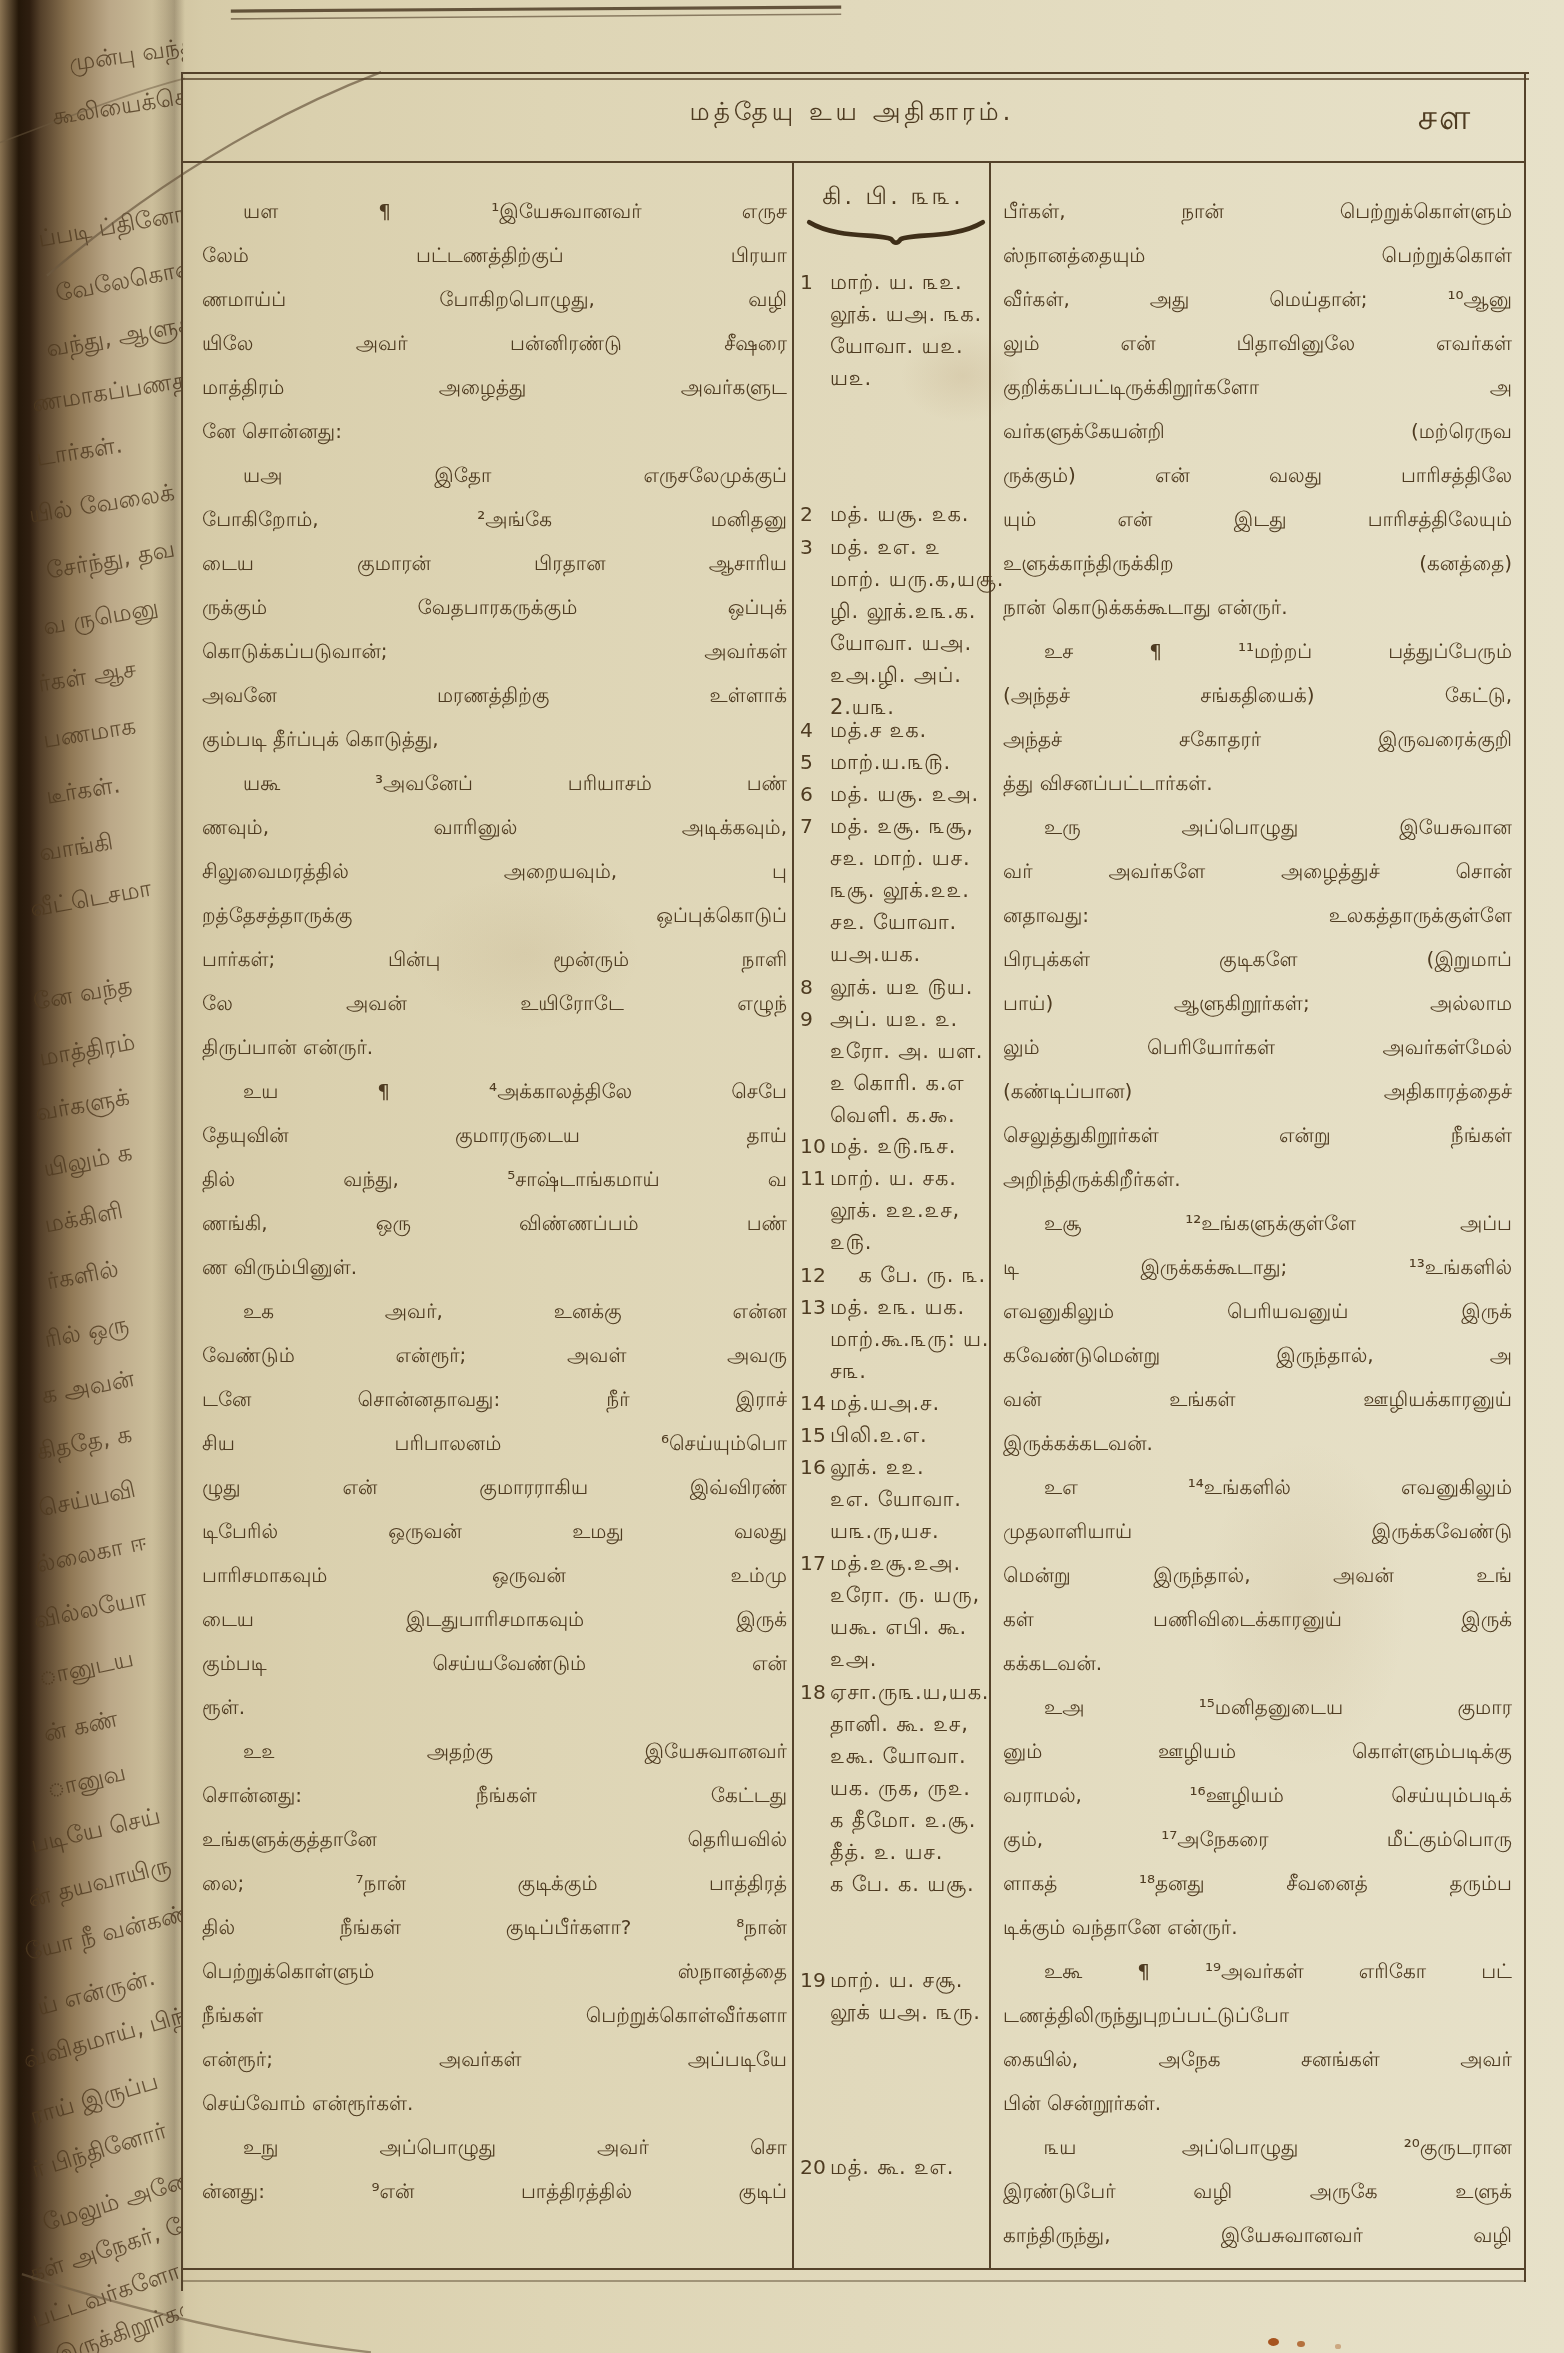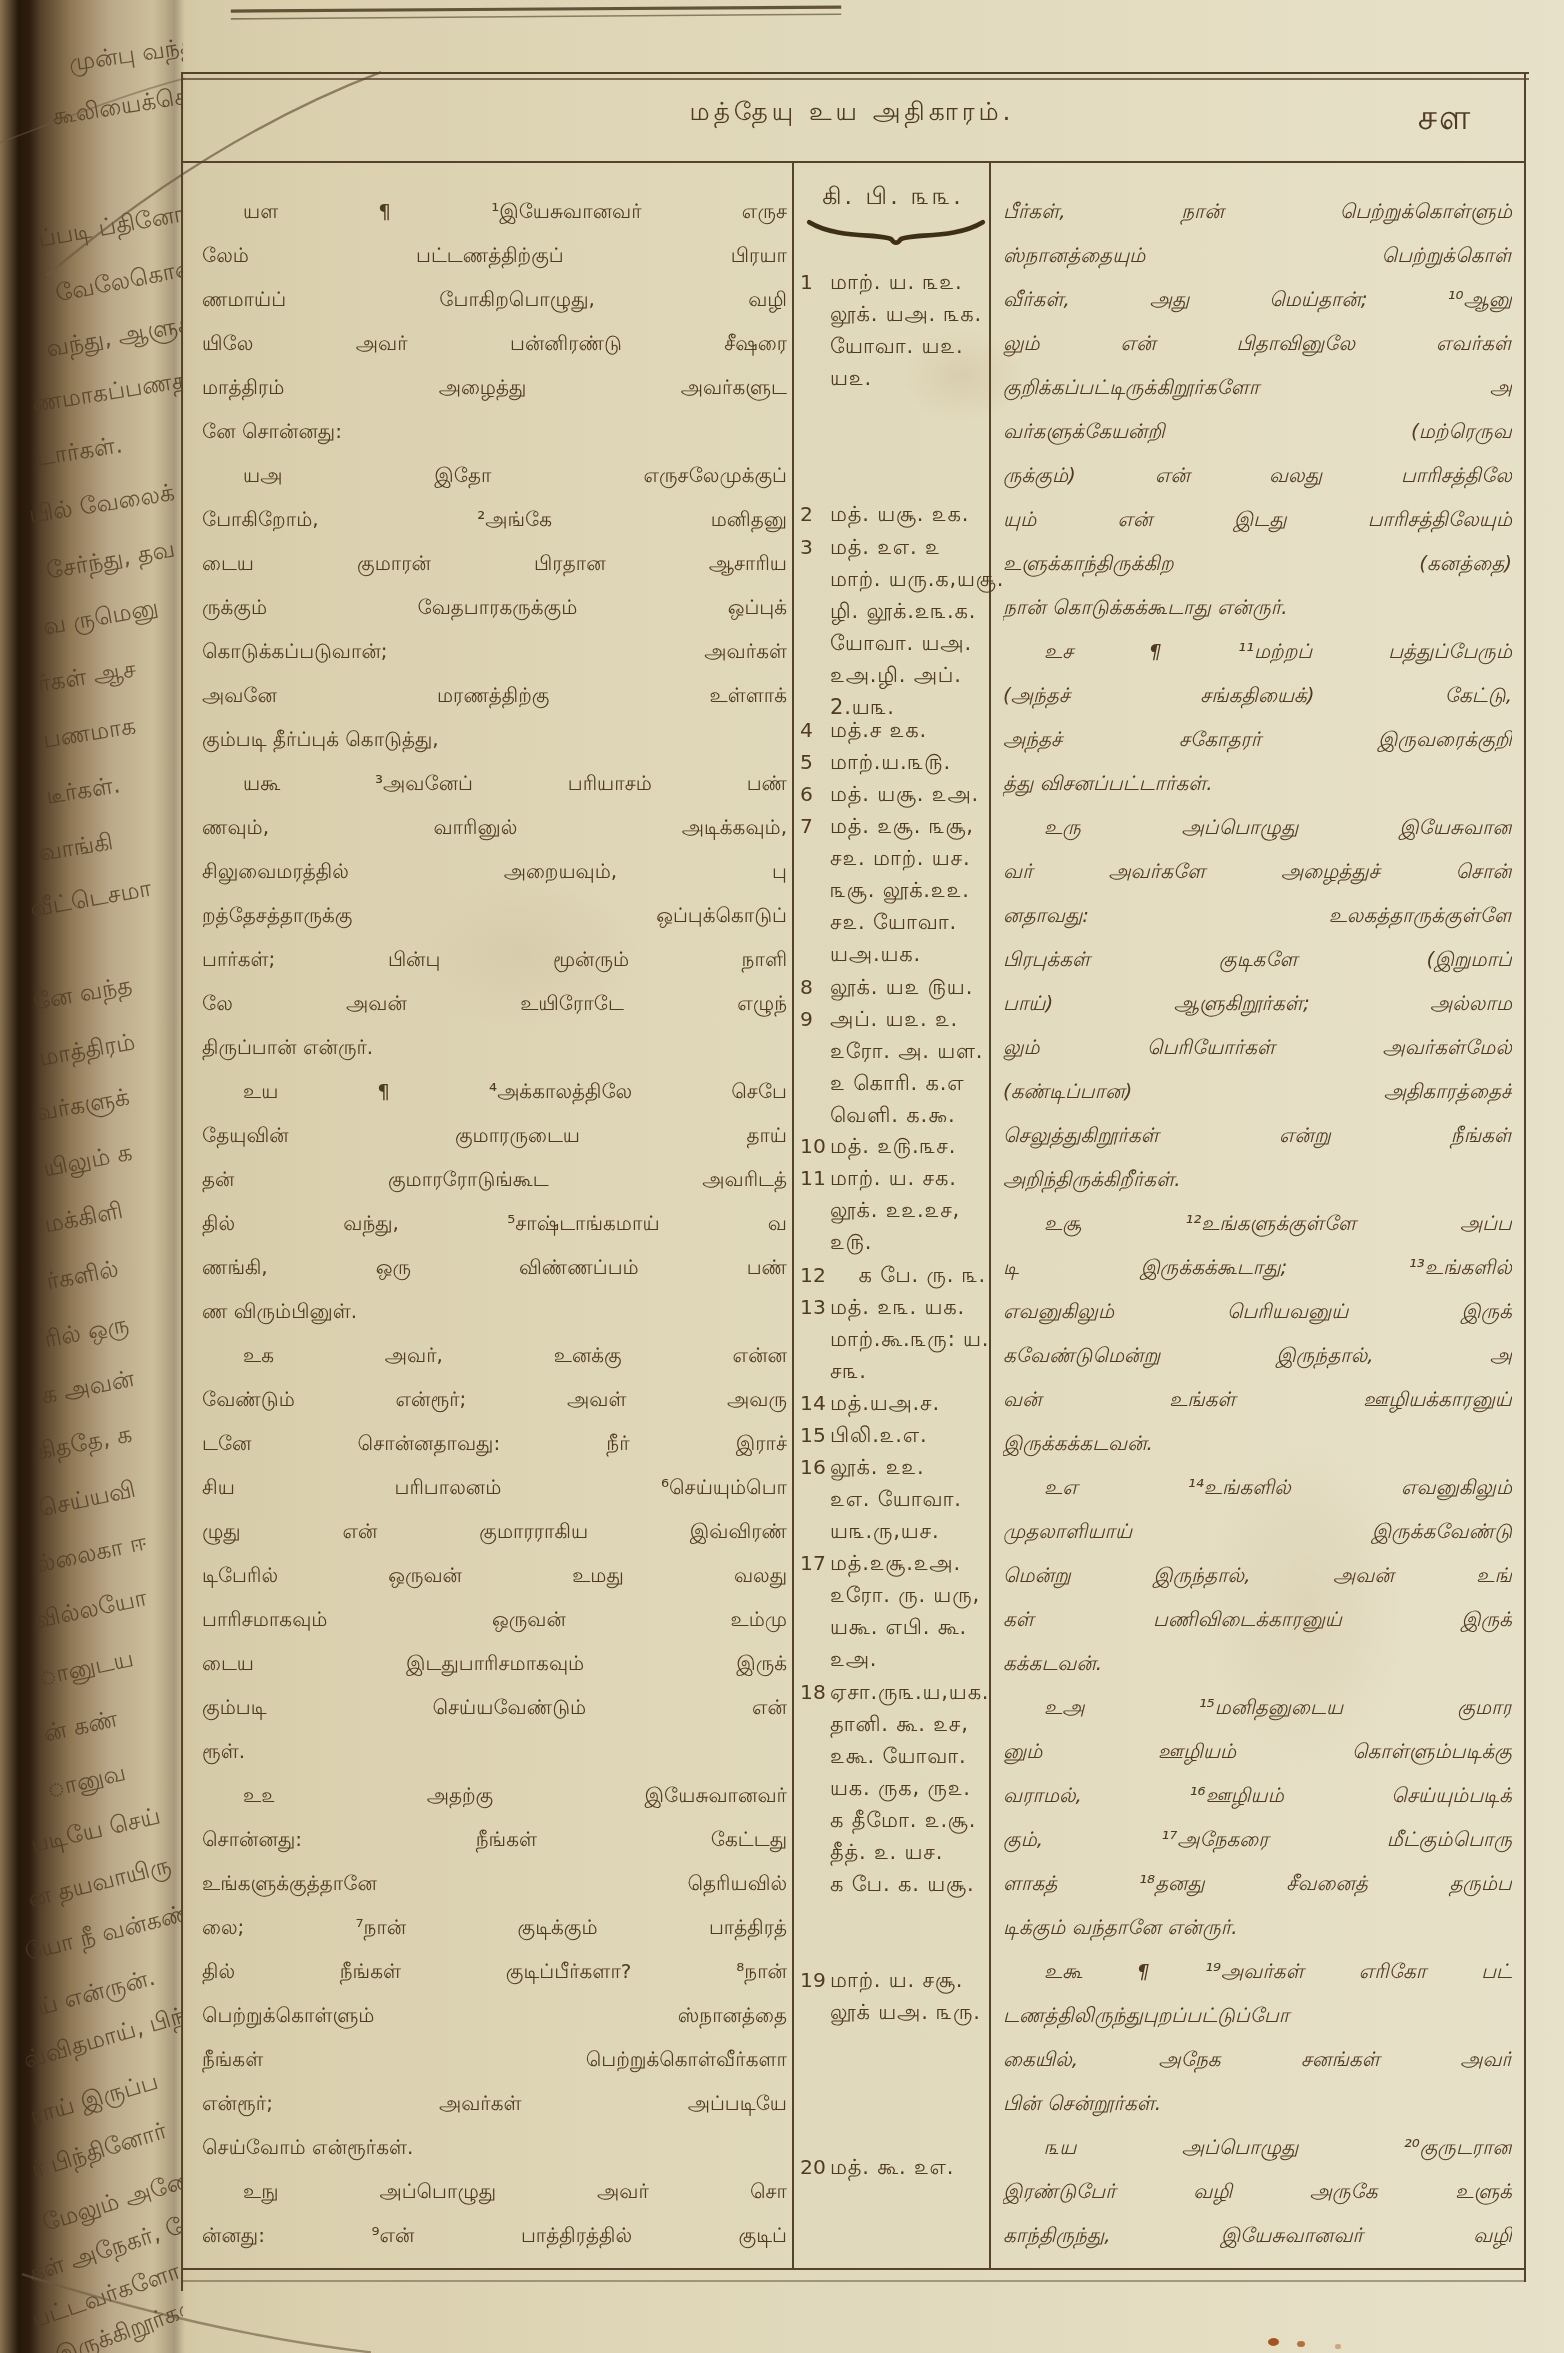--- a/index.html
+++ b/index.html
@@ -119,21 +119,20 @@
       <div class="tline end">கும்படி தீர்ப்புக் கொடுத்து,</div>
       <div class="tline ind">யகூ ³அவனேப் பரியாசம் பண்</div>
       <div class="tline">ணவும், வாரினுல் அடிக்கவும்,</div>
       <div class="tline">சிலுவைமரத்தில் அறையவும், பு</div>
       <div class="tline">றத்தேசத்தாருக்கு ஒப்புக்கொடுப்</div>
       <div class="tline">பார்கள்; பின்பு மூன்ரும் நாளி</div>
       <div class="tline">லே அவன் உயிரோடே எழுந்</div>
       <div class="tline end">திருப்பான் என்ருர்.</div>
       <div class="tline ind">உய ¶ ⁴அக்காலத்திலே செபே</div>
       <div class="tline">தேயுவின் குமாரருடைய தாய்</div>
-      <div class="tline">தன் குமாரரோடுங்கூட அவரிடத்</div>
       <div class="tline">தில் வந்து, ⁵சாஷ்டாங்கமாய் வ</div>
       <div class="tline">ணங்கி, ஒரு விண்ணப்பம் பண்</div>
       <div class="tline end">ண விரும்பினுள்.</div>
       <div class="tline ind">உக அவர், உனக்கு என்ன</div>
       <div class="tline">வேண்டும் என்ரூர்; அவள் அவரு</div>
       <div class="tline">டனே சொன்னதாவது: நீர் இராச்</div>
       <div class="tline">சிய பரிபாலனம் ⁶செய்யும்பொ</div>
       <div class="tline">ழுது என் குமாரராகிய இவ்விரண்</div>
       <div class="tline">டிபேரில் ஒருவன் உமது வலது</div>
       <div class="tline">பாரிசமாகவும் ஒருவன் உம்மு</div>
@@ -145,21 +144,21 @@
       <div class="tline">உங்களுக்குத்தானே தெரியவில்</div>
       <div class="tline">லை; ⁷நான் குடிக்கும் பாத்திரத்</div>
       <div class="tline">தில் நீங்கள் குடிப்பீர்களா? ⁸நான்</div>
       <div class="tline">பெற்றுக்கொள்ளும் ஸ்நானத்தை</div>
       <div class="tline">நீங்கள் பெற்றுக்கொள்வீர்களா</div>
       <div class="tline">என்ரூர்; அவர்கள் அப்படியே</div>
       <div class="tline end">செய்வோம் என்ரூர்கள்.</div>
       <div class="tline ind">உநு அப்பொழுது அவர் சொ</div>
       <div class="tline">ன்னது: ⁹என் பாத்திரத்தில் குடிப்</div>
     </div>
-  <div class="col" id="colR" style="left:1003px;top:189px;width:509px;font-style:italic;">
+  <div class="col" id="colR" style="left:1003px;top:189px;width:509px;">
       <div class="tline">பீர்கள், நான் பெற்றுக்கொள்ளும்</div>
       <div class="tline">ஸ்நானத்தையும் பெற்றுக்கொள்</div>
       <div class="tline">வீர்கள், அது மெய்தான்; ¹⁰ஆனு</div>
       <div class="tline">லும் என் பிதாவினுலே எவர்கள்</div>
       <div class="tline">குறிக்கப்பட்டிருக்கிறூர்களோ அ</div>
       <div class="tline">வர்களுக்கேயன்றி (மற்ரெருவ</div>
       <div class="tline">ருக்கும்) என் வலது பாரிசத்திலே</div>
       <div class="tline">யும் என் இடது பாரிசத்திலேயும்</div>
       <div class="tline">உளுக்காந்திருக்கிற (கனத்தை)</div>
       <div class="tline end">நான் கொடுக்கக்கூடாது என்ருர்.</div>

